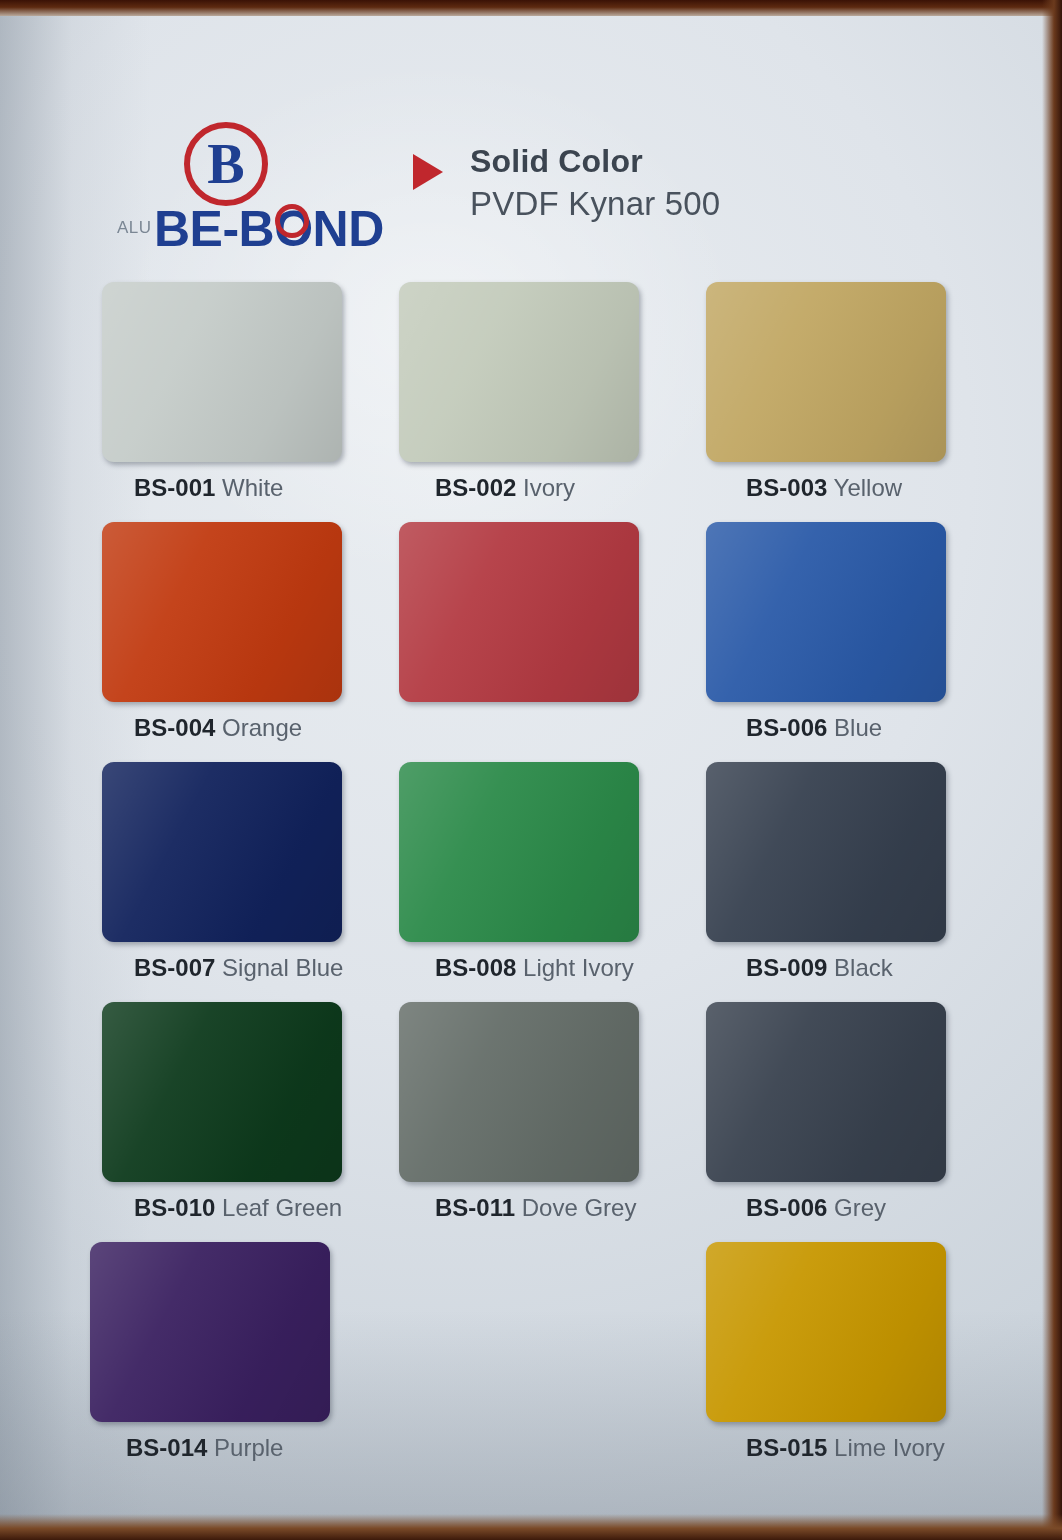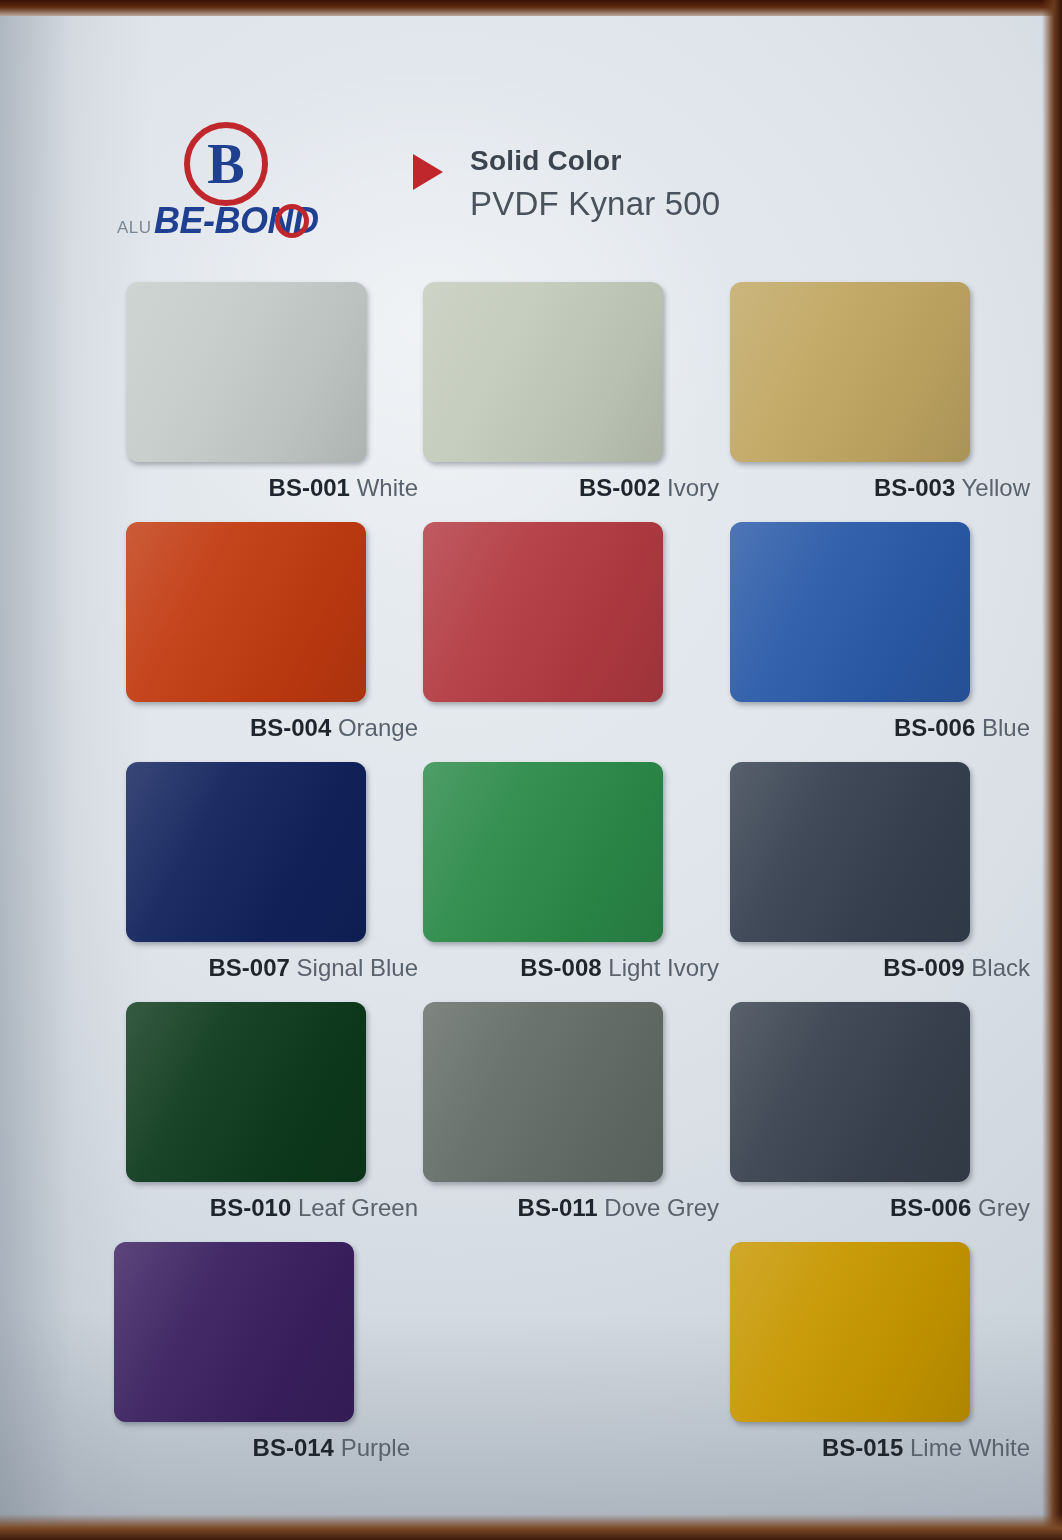--- a/index.html
+++ b/index.html
@@ -90,26 +90,25 @@
     position: absolute;
     left: 5px; top: 96px;
     font-size: 17px;
     letter-spacing: .5px;
     color: #7b8794;
     font-weight: normal;
   }
   #logo-word {
     position: absolute;
     left: 42px; top: 78px;
-    font-size: 36px;
+    font-size: 50px;
     font-weight: bold;
     color: #1f3f91;
     letter-spacing: -.5px;
     white-space: nowrap;
-    font-style: italic;
   }
   #logo-o-ring {
     position: absolute;
     left: 163px; top: 82px;
     width: 34px; height: 34px;
     border: 5px solid #c0272d;
     border-radius: 50%;
     box-sizing: border-box;
   }
 
@@ -120,40 +119,39 @@
   }
   #title-arrow {
     position: absolute;
     left: -57px; top: 14px;
     width: 0; height: 0;
     border-left: 30px solid #c0272d;
     border-top: 18px solid transparent;
     border-bottom: 18px solid transparent;
   }
   #title-main {
-    font-size: 28px;
+    font-size: 32px;
     font-weight: bold;
     color: #3b444f;
     letter-spacing: .2px;
     line-height: 42px;
   }
   #title-sub {
     font-size: 33px;
     font-weight: normal;
     color: #49525d;
     letter-spacing: .2px;
     line-height: 44px;
   }
 
   
   #grid {
     position: absolute;
-    left: 112px; top: 282px;
+    left: 88px; top: 282px;
     width: 868px;
-    text-align: right;
   }
   .swatch-row {
     display: flex;
     justify-content: space-between;
     margin-bottom: 0;
     height: 240px;
   }
   .swatch-cell {
     width: 250px;
     position: relative;
@@ -317,21 +315,21 @@
         <div class="swatch-cell col-2">
           <div class="chip-wrap">
             <div class="chip" style="background: rgb(58, 32, 96);"></div>
           </div>
           <div class="chip-label"><span class="chip-code">BS-014</span> <span class="chip-name">Purple</span></div>
         </div>
         <div class="swatch-cell col-3">
           <div class="chip-wrap">
             <div class="chip" style="background: rgb(199, 151, 0);"></div>
           </div>
-          <div class="chip-label"><span class="chip-code">BS-015</span> <span class="chip-name">Lime White</span></div>
+          <div class="chip-label"><span class="chip-code">BS-015</span> <span class="chip-name">Lime Ivory</span></div>
         </div>
       </div>
     </div>
 
   <div id="edge-top"></div>
   <div id="edge-right"></div>
   <div id="edge-bottom"></div>
 </div>
 
 </body></html>

